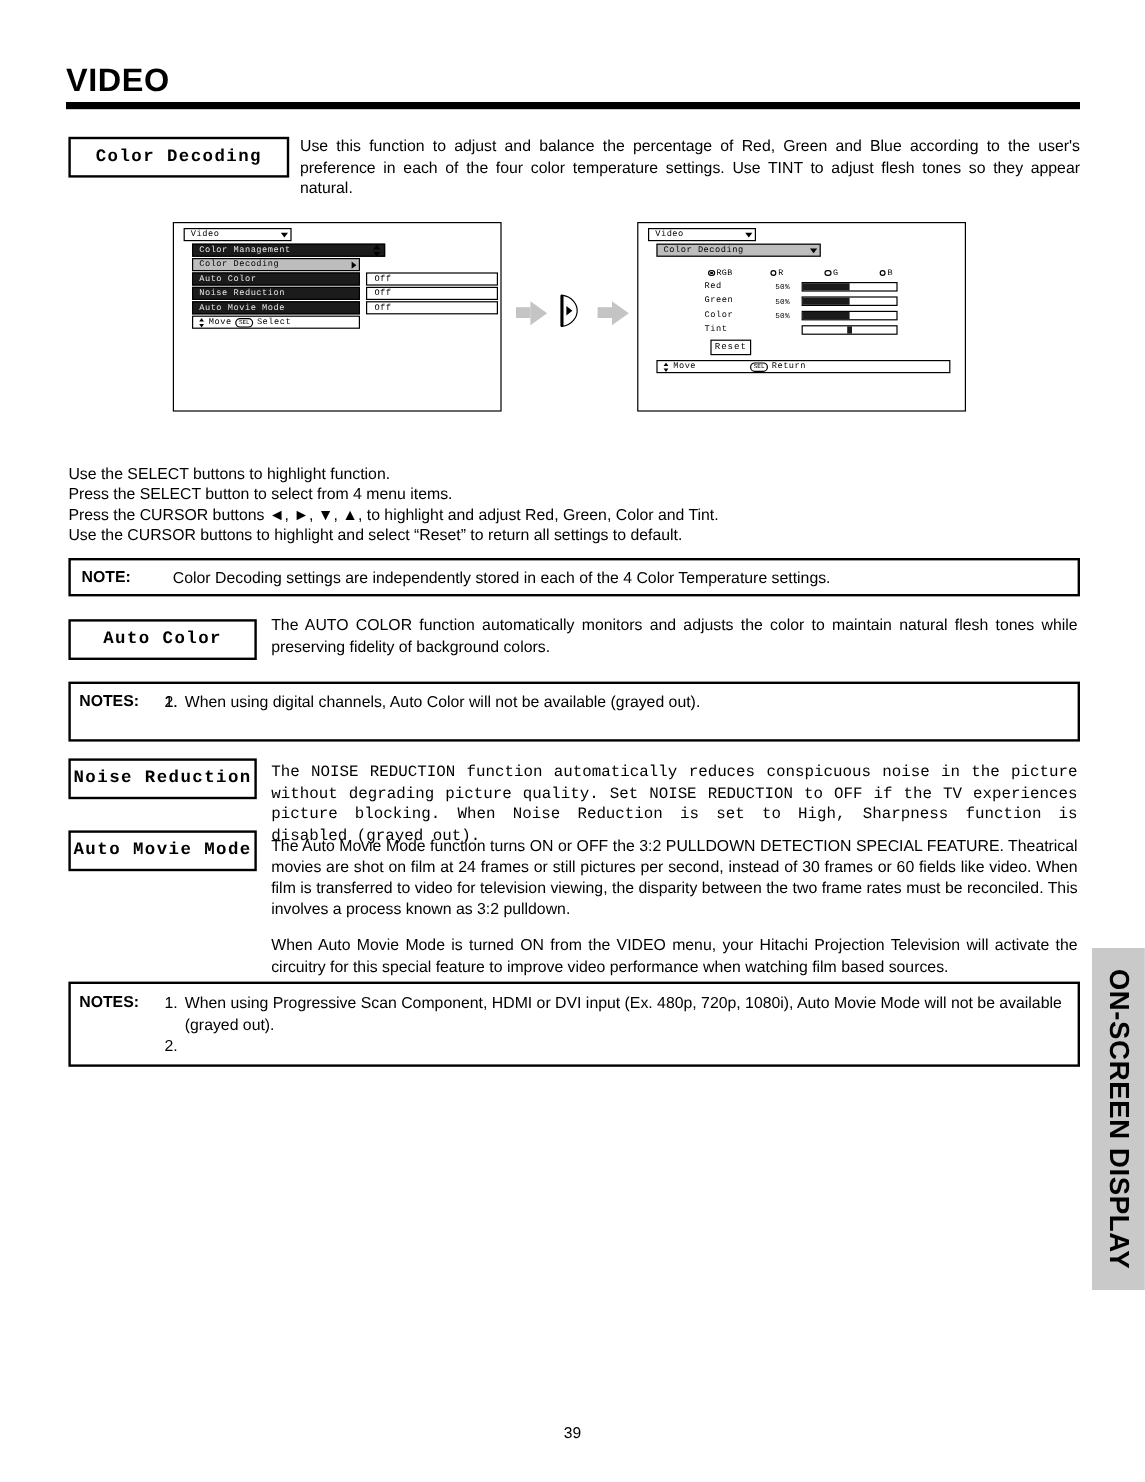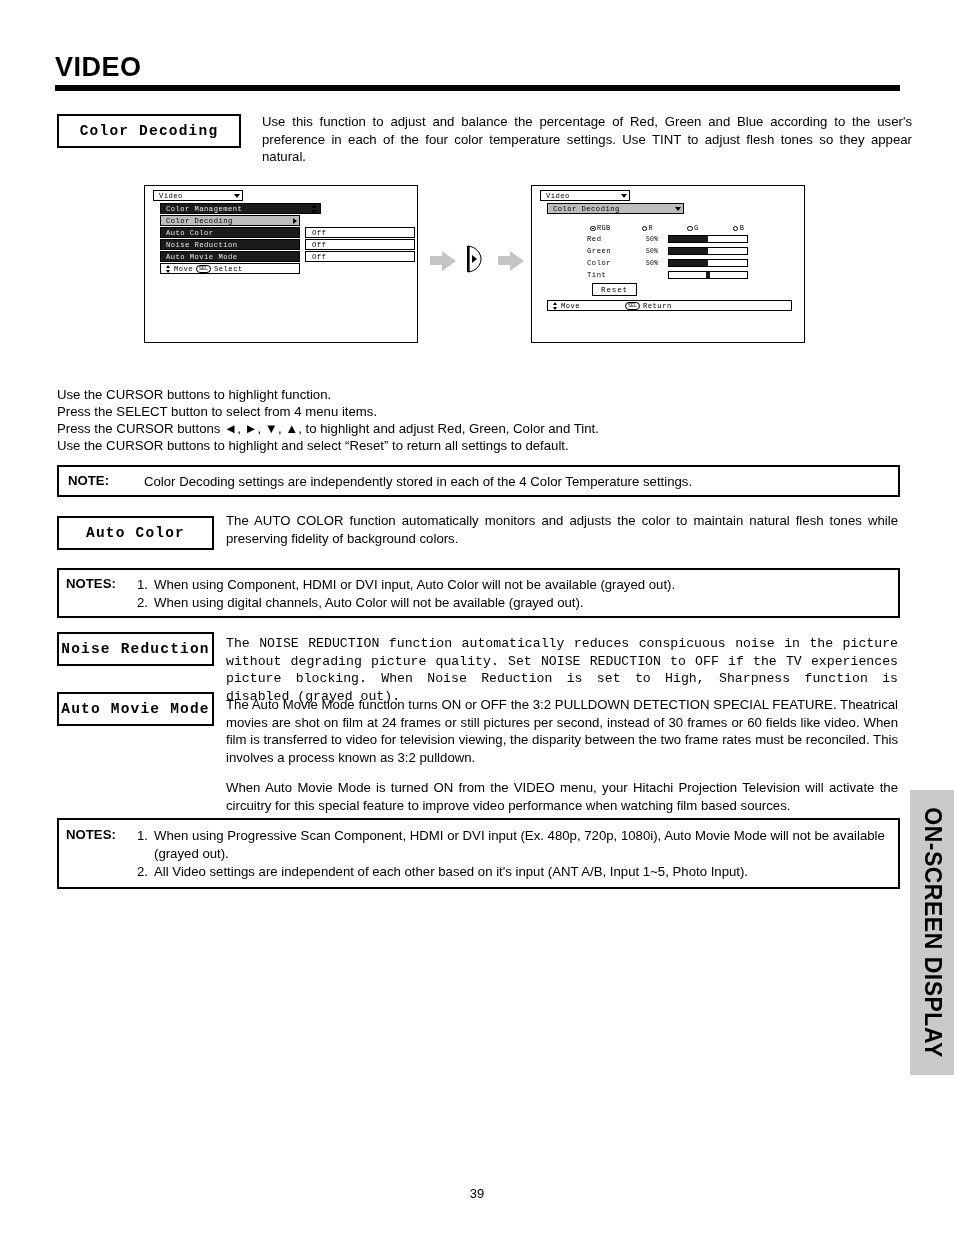--- a/index.html
+++ b/index.html
@@ -324,21 +324,21 @@
     font-size: 13px;
   }
 </style>
 </head>
 <body>
 
 <div class="page-title">VIDEO</div>
 <div class="title-rule"></div>
 
 <div class="tagbox" style="left:57px; top:114px; width:184px; height:34px;">Color Decoding</div>
-<div class="para" style="left:250px; top:113px; width:650px;margin-left:12px;">Use this function to adjust and balance the percentage of Red, Green and Blue according to the user's preference in each of the four color temperature settings.  Use TINT to adjust flesh tones so they appear natural.</div>
+<div class="para" style="left:250px; top:113px; width:650px;">Use this function to adjust and balance the percentage of Red, Green and Blue according to the user's preference in each of the four color temperature settings.  Use TINT to adjust flesh tones so they appear natural.</div>
 
 <div class="osd" style="left:144px; top:185px; width:274px; height:158px;">
   <div class="osd-inner">
 
     <div class="osd-row row-white" style="left:8px; top:4px; width:90px; height:11px;">
       <span class="lbl">Video</span>
       <span class="caret caret-down"></span>
     </div>
 
     <div class="osd-row row-dark" style="left:15px; top:17px; width:161px; height:11px;">
@@ -432,53 +432,52 @@
     <div class="slider-pct" style="left:114px; top:74px;">50%</div>
     <div class="slider-track" style="left:136px; top:73px; width:80px; height:8px;">
       <div class="slider-fill" style="width:50%;"></div>
     </div>
 
     <div class="slider-label" style="left:55px; top:85px;">Tint</div>
     <div class="slider-track" style="left:136px; top:85px; width:80px; height:8px;">
       <div class="slider-thumb" style="left:47%;"></div>
     </div>
 
-    <div class="reset-btn" style="left:60px; top:97px; width:45px; height:13px;">Reset</div>
+    <div class="reset-btn" style="left:60px; top:97px; width:34px; height:13px;">Reset</div>
 
     <div class="osd-footer" style="left:15px; top:114px; width:245px; height:11px;">
       <span class="updown-glyph">
           <i class="up"></i>
           <i class="dn"></i>
         </span>
       <span>Move</span>
       <span style="display:inline-block;width:42px"></span>
       <span class="sel-pill">SEL</span>
       <span>Return</span>
     </div>
   </div>
 </div>
 
-<div class="para left" style="left:57px; top:386px; width:700px;">Use the CURSOR buttons to highlight function.</div>
+<div class="para left" style="left:57px; top:386px; width:700px;">Use the SELECT buttons to highlight function.</div>
 <div class="para left" style="left:57px; top:403px; width:700px;">Press the SELECT button to select from 4 menu items.</div>
 <div class="para left" style="left:57px; top:420px; width:700px;">Press the CURSOR buttons ◄, ►, ▼, ▲, to highlight and adjust Red, Green, Color and Tint.</div>
 <div class="para left" style="left:57px; top:437px; width:700px;">Use the CURSOR buttons to highlight and select “Reset” to return all settings to default.</div>
 
 <div class="notebox" style="left:57px; top:465px; width:843px; height:32px;"></div>
 <div class="note-label" style="left:68px; top:473px;">NOTE:</div>
 <div class="note-text" style="left:144px; top:473px; width:740px;">Color Decoding settings are independently stored in each of the 4 Color Temperature settings.</div>
 
 <div class="tagbox" style="left:57px; top:516px; width:157px; height:34px;">Auto Color</div>
 <div class="para" style="left:226px; top:512px; width:672px;">The AUTO COLOR function automatically monitors and adjusts the color to maintain natural flesh tones while preserving fidelity of background colors.</div>
 
 <div class="notebox" style="left:57px; top:568px; width:843px; height:50px;"></div>
 <div class="note-label" style="left:66px; top:576px;">NOTES:</div>
 <div class="note-text" style="left:137px; top:576px; width:750px;">
   <div class="note-item">
     <span class="num">1.</span>
-    <span>When using Component, HDMI or DVI input, Auto Color will not be available (grayed out).</span>
   </div>
   <div class="note-item">
     <span class="num">2.</span>
     <span>When using digital channels, Auto Color will not be available (grayed out).</span>
   </div>
 </div>
 
 <div class="tagbox" style="left:57px; top:632px; width:157px; height:34px;">Noise Reduction</div>
 <div class="para" style="left:226px; top:635px; width:672px;font-family:Liberation Mono, monospace;">The NOISE REDUCTION function automatically reduces conspicuous noise in the picture without degrading picture quality.  Set NOISE REDUCTION to OFF if the TV experiences picture blocking.  When Noise Reduction is set to High, Sharpness function is disabled (grayed out).</div>
 
@@ -488,21 +487,20 @@
 
 <div class="notebox" style="left:57px; top:818px; width:843px; height:71px;"></div>
 <div class="note-label" style="left:66px; top:827px;">NOTES:</div>
 <div class="note-text" style="left:137px; top:827px; width:756px;">
   <div class="note-item">
     <span class="num">1.</span>
     <span>When using Progressive Scan Component, HDMI or DVI input (Ex. 480p, 720p, 1080i), Auto Movie Mode will not be available (grayed out).</span>
   </div>
   <div class="note-item">
     <span class="num">2.</span>
-    <span>All Video settings are independent of each other based on it's input (ANT A/B, Input 1~5, Photo Input).</span>
   </div>
 </div>
 
 <div class="sidetab" style="left:910px; top:790px; width:44px; height:285px;">
   <span>ON-SCREEN DISPLAY</span>
 </div>
 
 <div class="page-num">39</div>
 
 </body></html>

